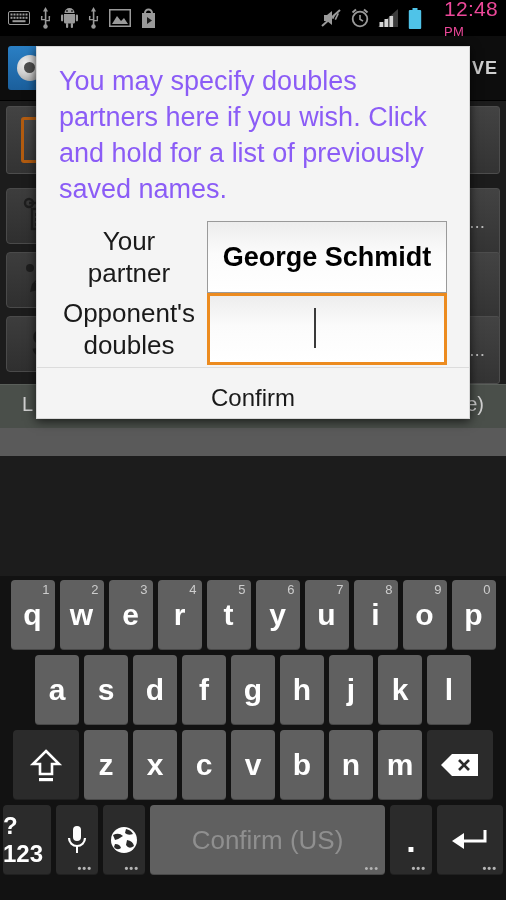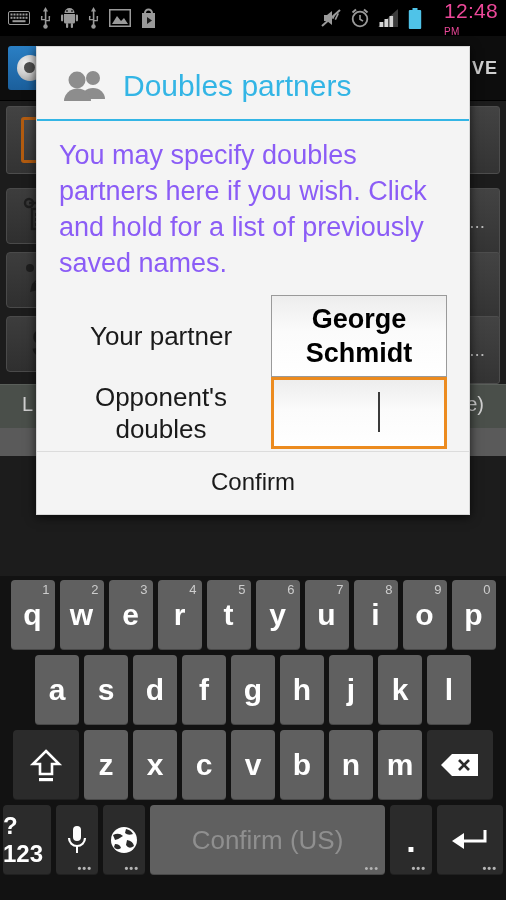--- a/index.html
+++ b/index.html
@@ -36,21 +36,21 @@
   .sb-clock {
     color: #ec4899;
     font-size: 21px;
     letter-spacing: .3px;
     display: flex;
     align-items: baseline;
     gap: 3px;
     margin-left: 14px;
     flex-direction: column;
   }
-  .sb-clock .ampm { font-size: 10px; }
+  .sb-clock .ampm { font-size: 13px; }
 
   
   .app {
     position: absolute;
     left: 0; top: 36px;
     width: 506px; height: 540px;
     background: #1c1c1c;
   }
   .actionbar {
     position: absolute;
@@ -189,21 +189,21 @@
   }
   .dlg-row-label {
     flex: 1;
     text-align: center;
     font-size: 26px;
     color: #1a1a1a;
     line-height: 32px;
     padding-right: 8px;
   }
   .dlg-field {
-    width: 176px;
+    width: 240px;
     min-height: 72px;
     box-sizing: border-box;
     background: linear-gradient(#ededed 0%, #fbfbfb 45%, #ffffff 100%);
     display: flex;
     align-items: center;
     justify-content: center;
     text-align: center;
     font-size: 27px;
     font-weight: bold;
     line-height: 34px;
@@ -223,21 +223,21 @@
     width: 2px;
     height: 40px;
     background: #3a3a3a;
     position: absolute;
     left: 104px;
     top: 12px;
   }
   .dlg-footer {
     border-top: 1px solid #dcdcdc;
     text-align: center;
-    padding: 14px 0 16px 0;
+    padding: 14px 0 4px 0;
   }
   .dlg-confirm {
     font-size: 24px;
     color: #1a1a1a;
     display: inline-block;
     padding: 2px 18px;
   }
 
   
   .keyboard {
@@ -460,33 +460,20 @@
 
       <div class="bg-bottombar" style="top:284px;">
         <div class="bg-strip-text" style="left:22px; top:8px;">L</div>
         <div class="bg-strip-text" style="right:22px; top:8px;">e)</div>
       </div>
       <div class="bg-bottombar2" style="top:328px;"></div>
     </div>
   </div>
 
   <div class="dialog">
-    <div class="dlg-title">
-      <span class="dlg-title-icon">
-        <svg width="44" height="34" viewBox="0 0 44 34">
-          <g fill="#8d8d8d">
-            <circle cx="30" cy="9" r="7"></circle>
-            <path d="M18 30 a12 11 0 0 1 24 0 z"></path>
-            <circle cx="14" cy="11" r="8.5"></circle>
-            <path d="M1 32 a13.5 12.5 0 0 1 27 0 z"></path>
-          </g>
-        </svg>
-      </span>
-      <span class="dlg-title-text">Doubles partners</span>
-    </div>
 
     <div class="dlg-body">
       <p class="dlg-message">You may specify doubles partners here if you wish. Click and hold for a list of previously saved names.</p>
 
       <div class="dlg-rows">
         <div class="dlg-row">
           <div class="dlg-row-label">Your partner</div>
           <div class="dlg-field normal">George Schmidt</div>
         </div>
         <div class="dlg-row">

